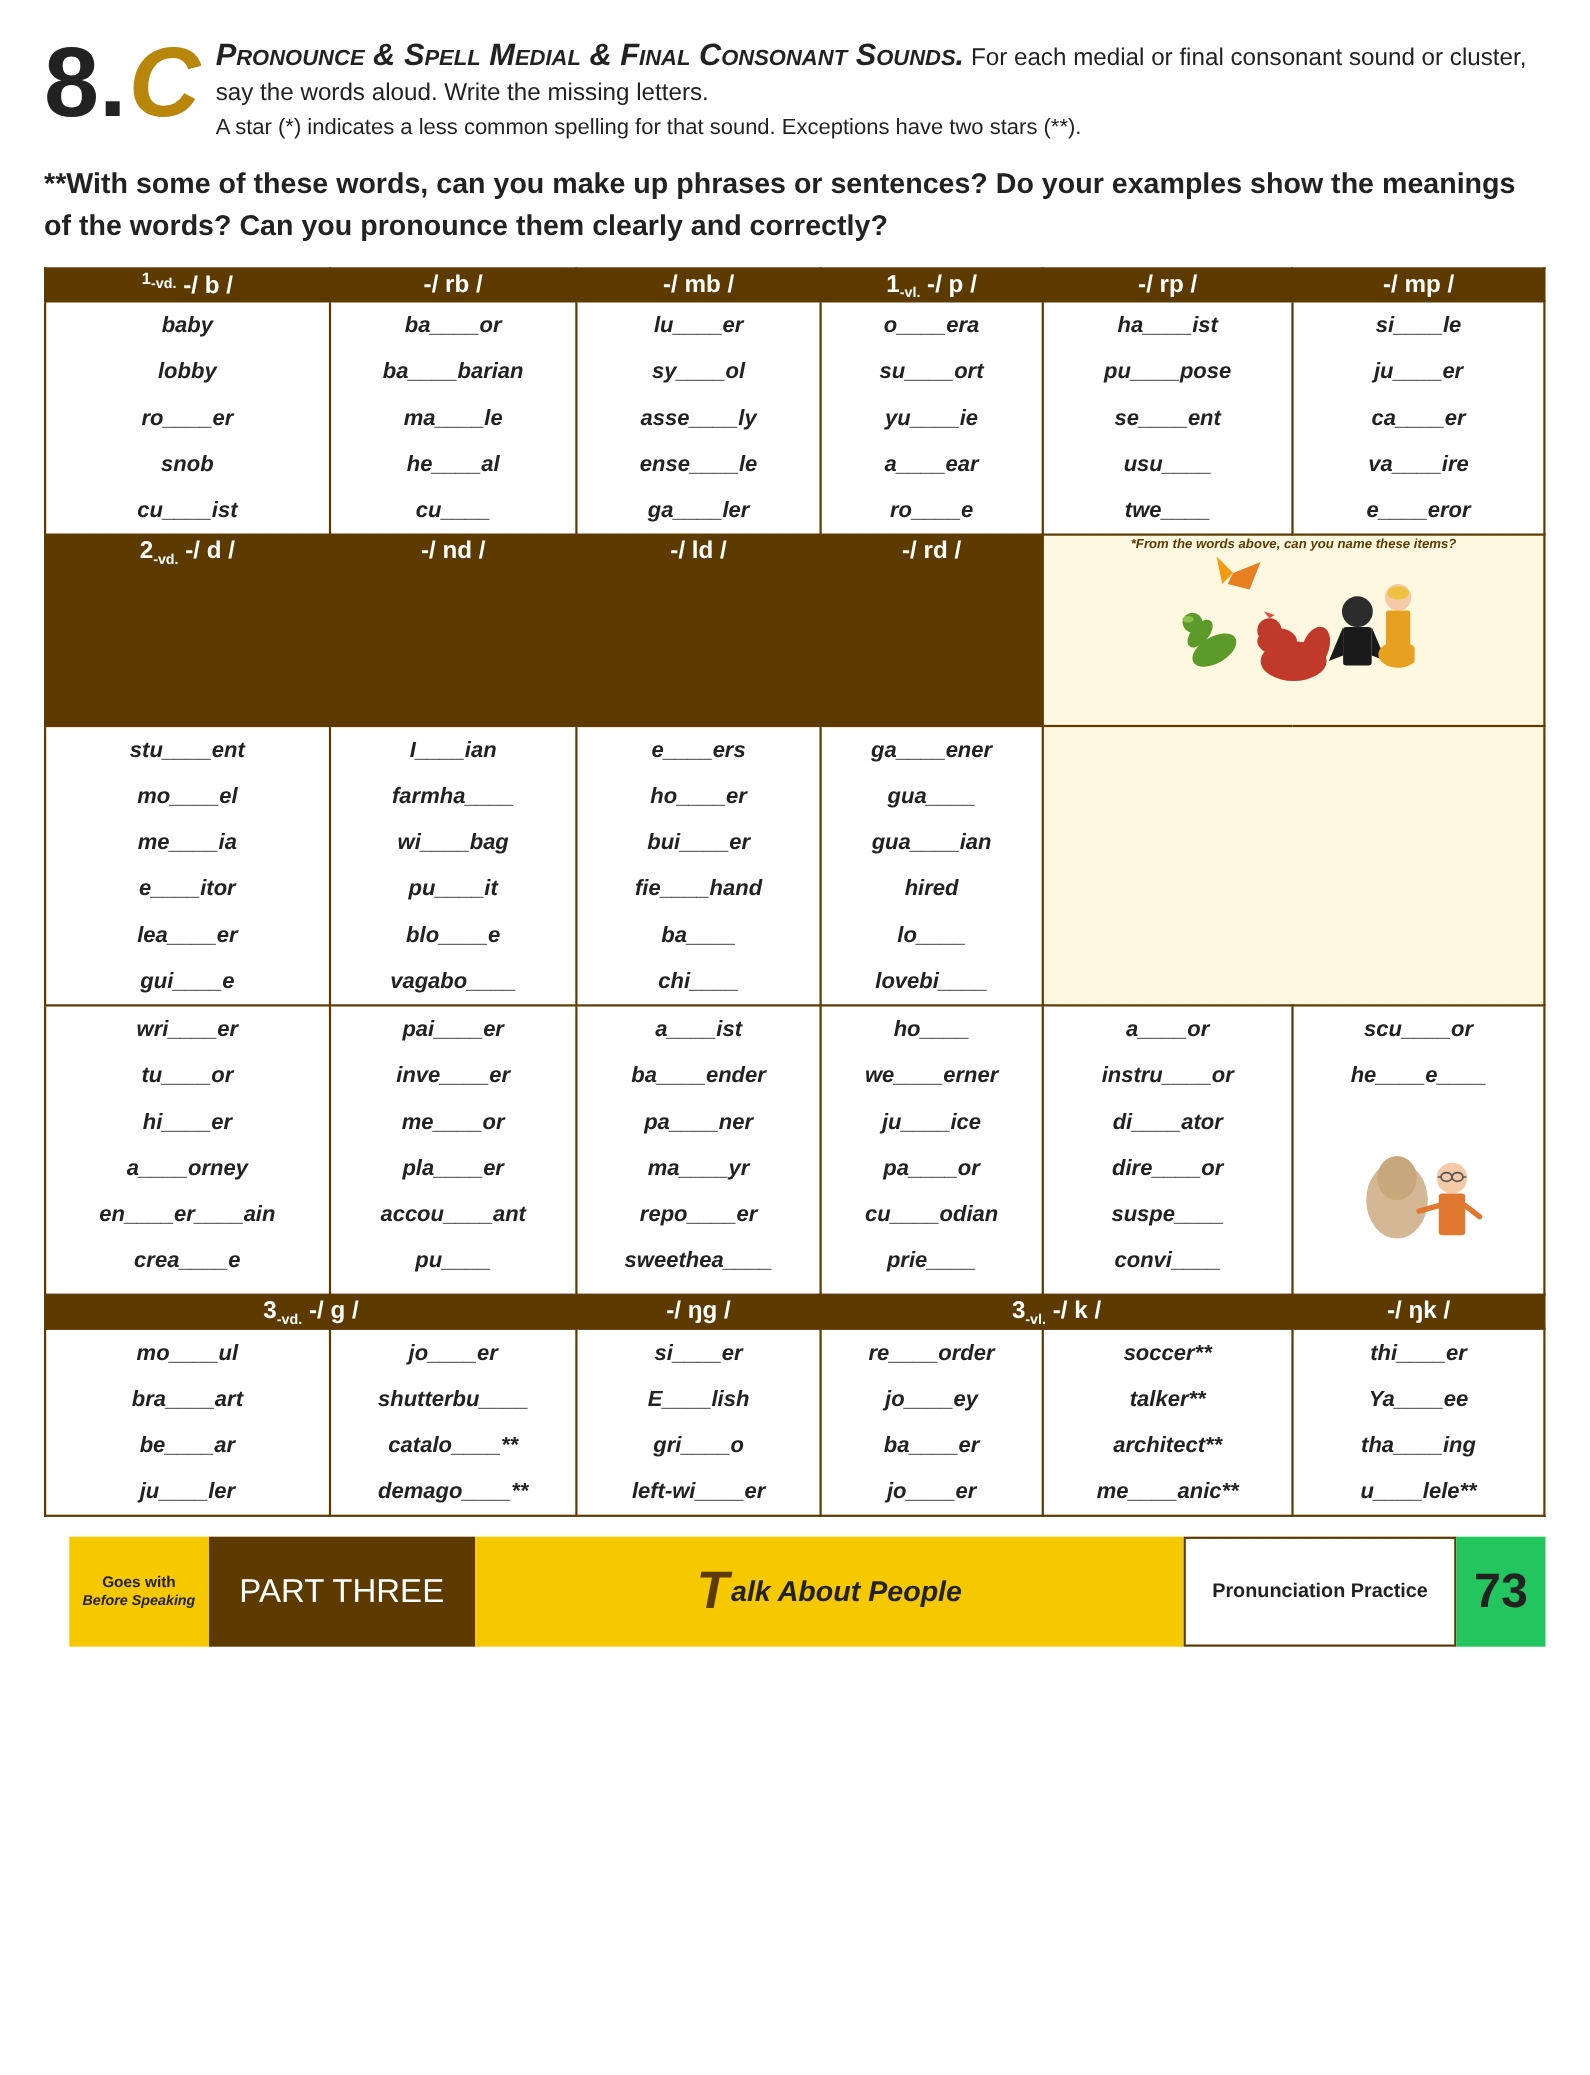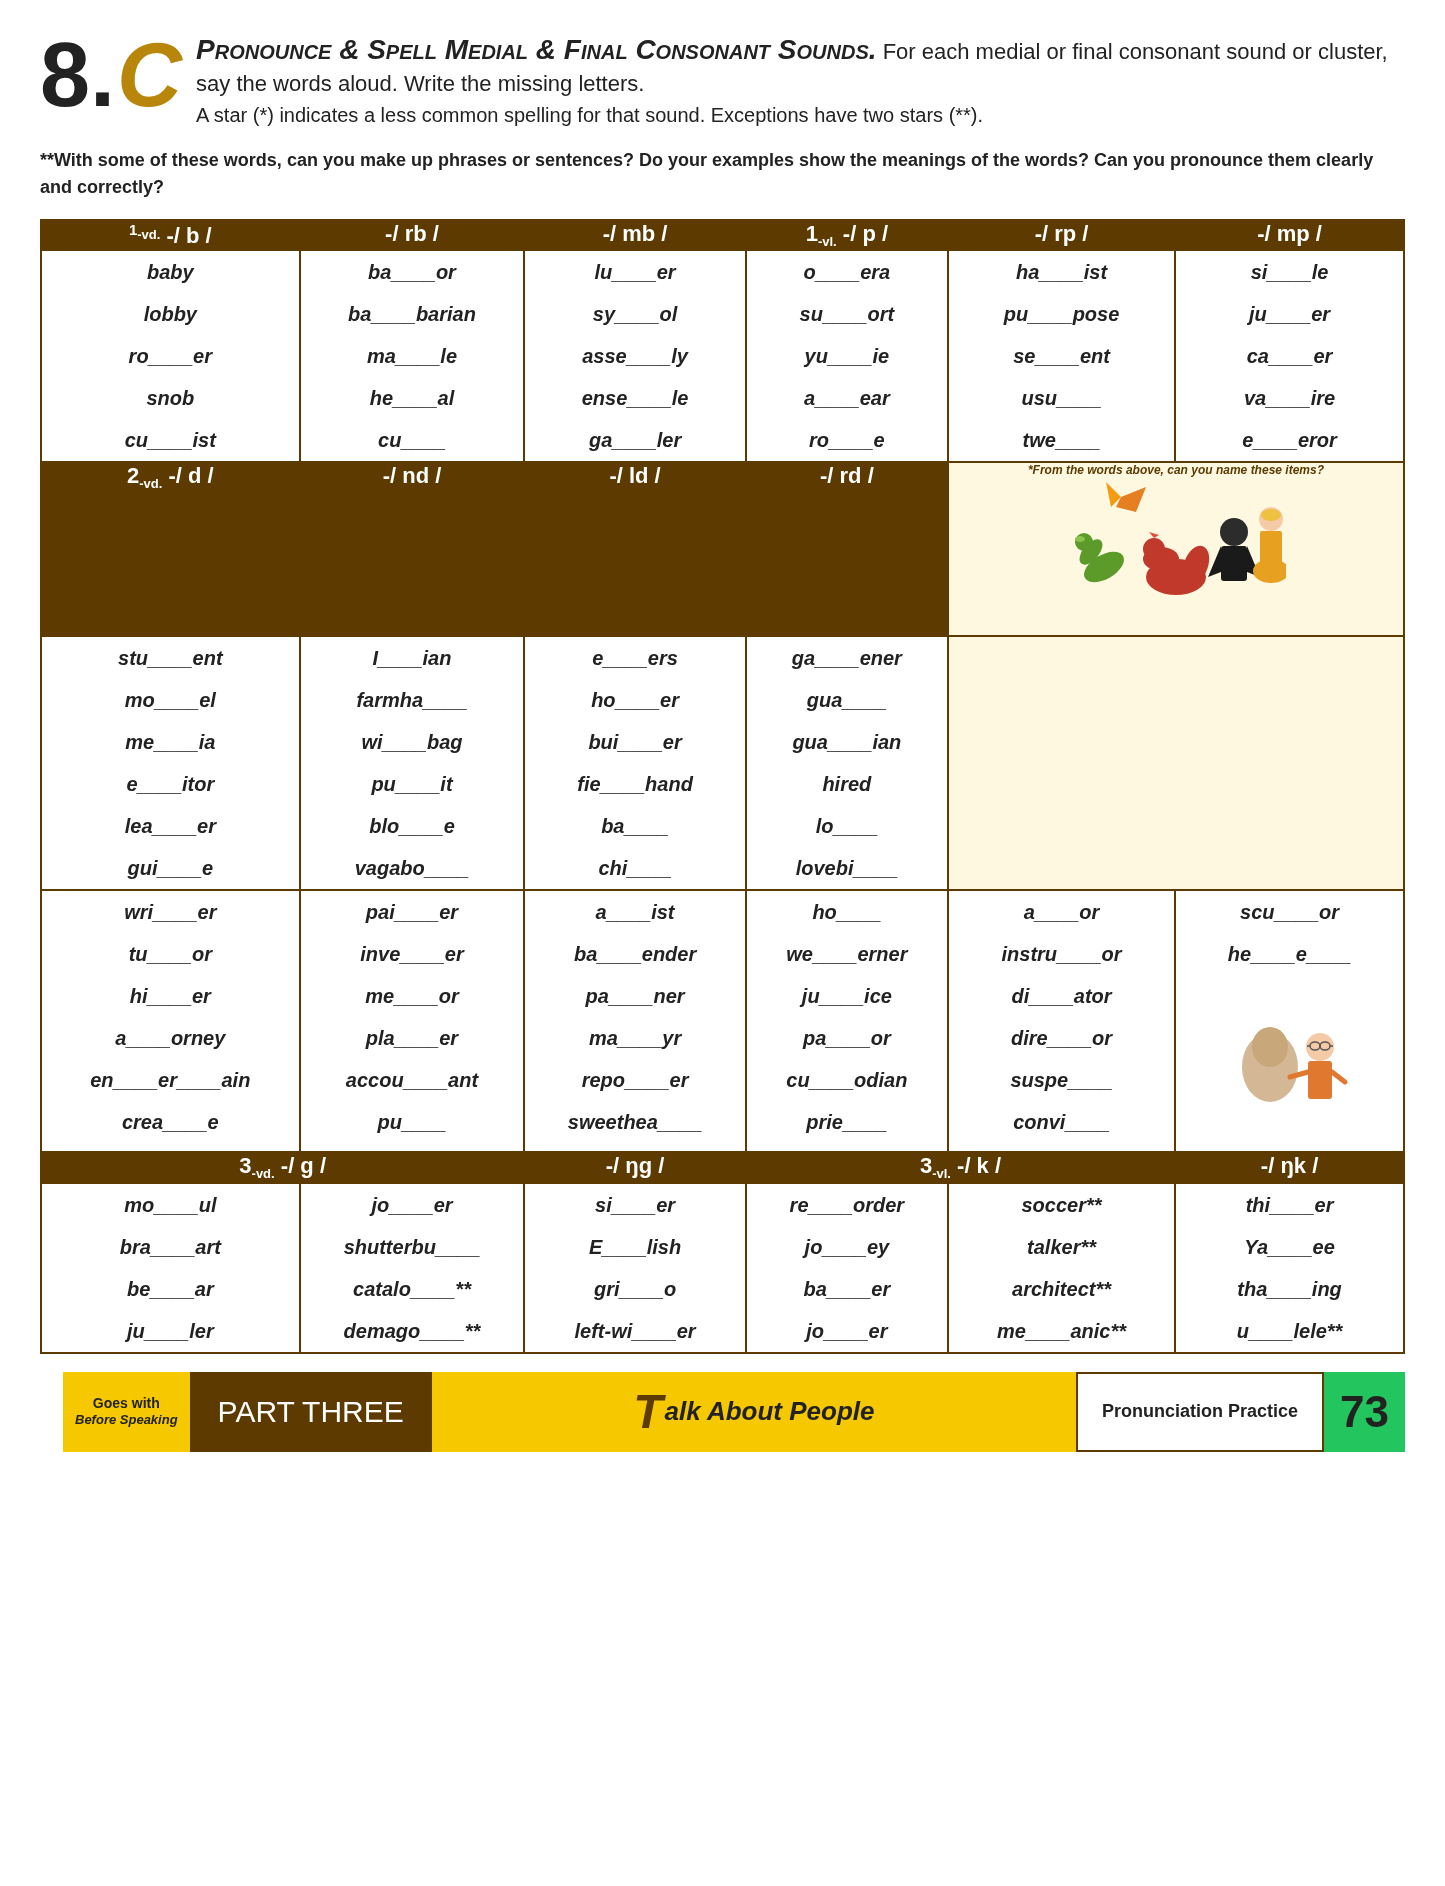--- a/index.html
+++ b/index.html
@@ -43,21 +43,21 @@
       font-weight: bold;
       font-style: italic;
       font-variant: small-caps;
     }
     .header-text .normal-line {
       font-size: 20px;
     }
 
     
     .prompt {
-      font-size: 18px;
+      font-size: 26px;
       font-weight: bold;
       margin: 16px 0 18px 0;
       line-height: 1.5;
       color: #222;
     }
 
     
     .main-table {
       width: 100%;
       border-collapse: collapse;
@@ -96,21 +96,21 @@
     .word-cell .filled {
       font-weight: 900;
       font-style: italic;
     }
 
     
     .footer {
       display: flex;
       align-items: stretch;
       margin-top: 18px;
-      height: 80px;
+      height: 100px;
       padding-left: 23px;
     }
     .footer-goes-with {
       background: #f5c800;
       display: flex;
       flex-direction: column;
       align-items: center;
       justify-content: center;
       padding: 6px 12px;
       font-size: 14px;

